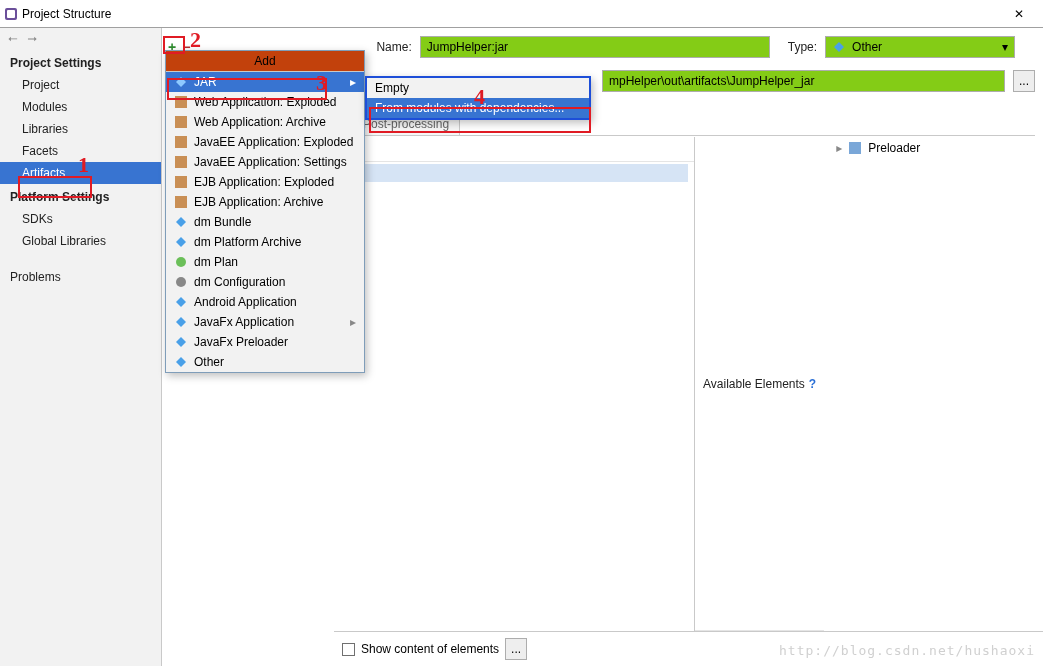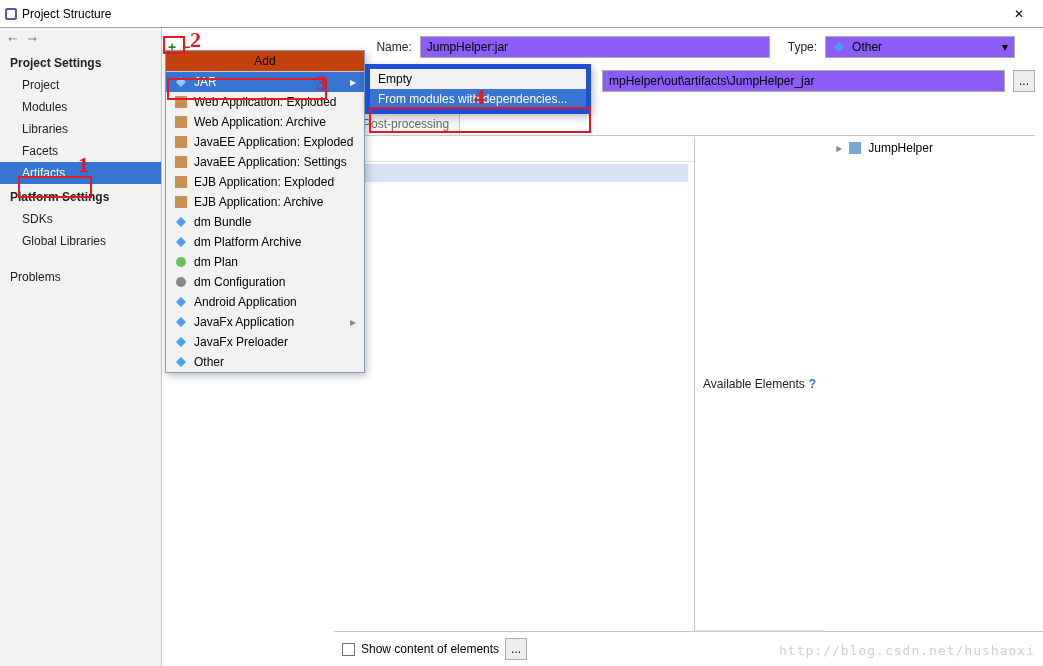--- a/index.html
+++ b/index.html
@@ -10,21 +10,21 @@
 .body { display: flex; height: 638px; }
 .sidebar { width: 162px; background: #f2f2f2; border-right: 1px solid #c9c9c9; display: flex; flex-direction: column; padding-top: 2px; }
 .nav-arrows { height: 20px; display: flex; gap: 10px; align-items: center; padding: 2px 8px 6px 8px; }
 .section-title { font-weight: bold; color: #222; padding: 6px 10px 4px 10px; font-size: 12px; }
 .nav-item { padding: 4px 10px 4px 22px; color: #222; cursor: default; }
 .nav-item.selected { background: #3874d1; color: #fff; }
 .main { flex: 1; background: #fff; position: relative; display: flex; flex-direction: column; }
 .toprow { display: flex; align-items: center; padding: 8px 8px 8px 4px; gap: 8px; }
 .toolbar-icons { display: flex; align-items: center; gap: 6px; padding-left: 2px; }
 .field-label { color: #222; margin-left: 178px; }
-.text-input { height: 22px; border: 1px solid #adadad; padding: 2px 6px; background: #8b5cf6; }
+.text-input { height: 22px; border: 1px solid #adadad; padding: 2px 6px; background: #84cc16; }
 .type-box { width: 190px; display: inline-flex; align-items: center; gap: 6px; }
 .type-box .chev { margin-left: auto; }
 .row2 { display: flex; align-items: center; padding: 4px 8px 10px 8px; gap: 8px; }
 .row2 .path { flex:1; }
 .browse-btn { width: 22px; height: 22px; border:1px solid #adadad; background:#eee; display:flex; align-items:center; justify-content:center; }
 .tabs { display:flex; border-bottom:1px solid #c9c9c9; margin: 10px 8px 0 8px; }
 .tab { padding: 4px 10px; border:1px solid #c9c9c9; border-bottom:none; background:#f6f6f6; margin-right:-1px; color:#666; }
 .tab.active { background:#fff; color:#000; }
 .structure { display:flex; flex:1; border-top:1px solid transparent; margin: 0 8px; }
 .left-pane { flex:1; border-right:1px solid #c9c9c9; display:flex; flex-direction:column; }
@@ -34,21 +34,21 @@
 .tree { padding: 2px 6px; }
 .tree-row { padding:2px 4px 2px 6px; display:flex; align-items:center; gap:6px; }
 .tree-row.root { background:#d6e4f5; }
 .footer { border-top:1px solid #c9c9c9; padding: 6px 8px; display:flex; align-items:center; gap:6px; margin: 0 0 0 0; }
 .checkbox { width:13px; height:13px; border:1px solid #707070; display:inline-block; }
 .popup { position:absolute; left: 3px; top: 22px; width: 200px; background:#f2f2f2; border:1px solid #7f9db9; box-shadow: 2px 3px 8px rgba(0,0,0,.25); z-index: 20; }
 .popup-title { text-align:center; padding:3px 0; background:#c2410c; border-bottom:1px solid #c9c9c9; }
 .popup-item { padding:3px 8px 3px 8px; display:flex; align-items:center; gap:6px; position:relative; }
 .popup-item.selected { background:#3874d1; color:#fff; }
 .popup-item .sub-arrow { margin-left:auto; color:inherit; }
-.submenu { position:absolute; left: 203px; top: 36px; width: 226px; background:#f2f2f2; border:5px solid #1d4ed8; box-shadow: 2px 3px 8px rgba(0,0,0,.25); z-index: 21; }
+.submenu { position:absolute; left: 203px; top: 48px; width: 226px; background:#f2f2f2; border:2px solid #1d4ed8; box-shadow: 2px 3px 8px rgba(0,0,0,.25); z-index: 21; }
 .submenu .popup-item.selected { background:#3874d1; color:#fff; }
 .ico { width:14px; height:14px; display:inline-flex; align-items:center; justify-content:center; }
 .arrow { color:#8c8c8c; }
 .plus { color:#2e8b2e; font-weight:bold; font-size:14px; }
 .minus { color:#b03030; font-weight:bold; font-size:14px; }
 .help { color:#2a6fd6; font-weight:bold; }
 .redbox { position:absolute; border:2px solid #e01b24; pointer-events:none; z-index:40; }
 .ann { position:absolute; color:#e01b24; font-family: "Comic Sans MS", cursive; font-size:22px; font-weight:bold; pointer-events:none; z-index:41; }
 .watermark { position:absolute; right:8px; bottom:8px; color:#d0d0d0; font-family: monospace; font-size:13px; letter-spacing:1px; z-index:2; }
 svg { display:block; }
@@ -172,21 +172,21 @@
           <span class="help">?</span>
         </div>
         <div class="tree">
           <div class="tree-row">
             <span style="color:#888">▸</span>
             <span class="ico">
                 <svg width="12" height="12">
                   <rect width="12" height="12" fill="#7aa7d8"></rect>
                 </svg>
               </span>
-            <span>JumpHelper</span>
+            <span>Preloader</span>
           </div>
         </div>
       </div>
     </div>
 
     <div class="footer" style="margin-left:172px">
       <span class="checkbox"></span>
       <span>Show content of elements</span>
       <div class="browse-btn">...</div>
     </div>

